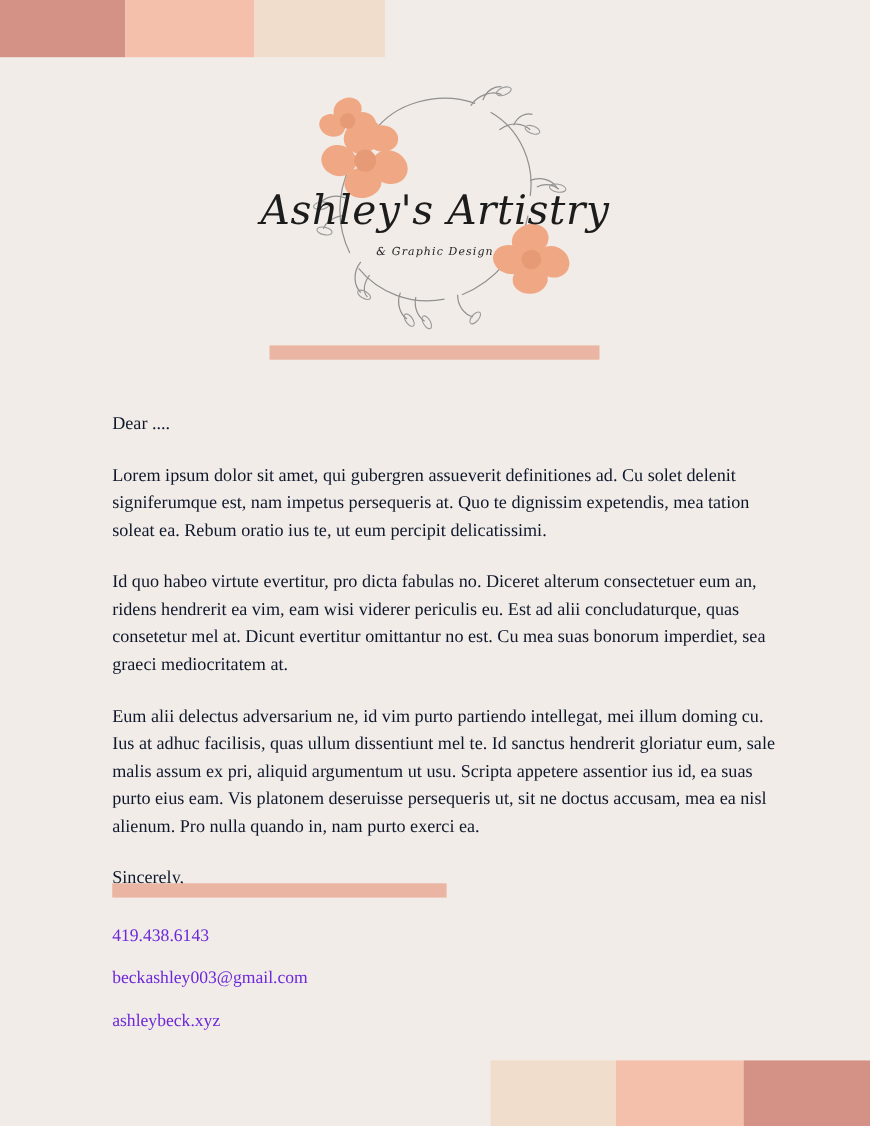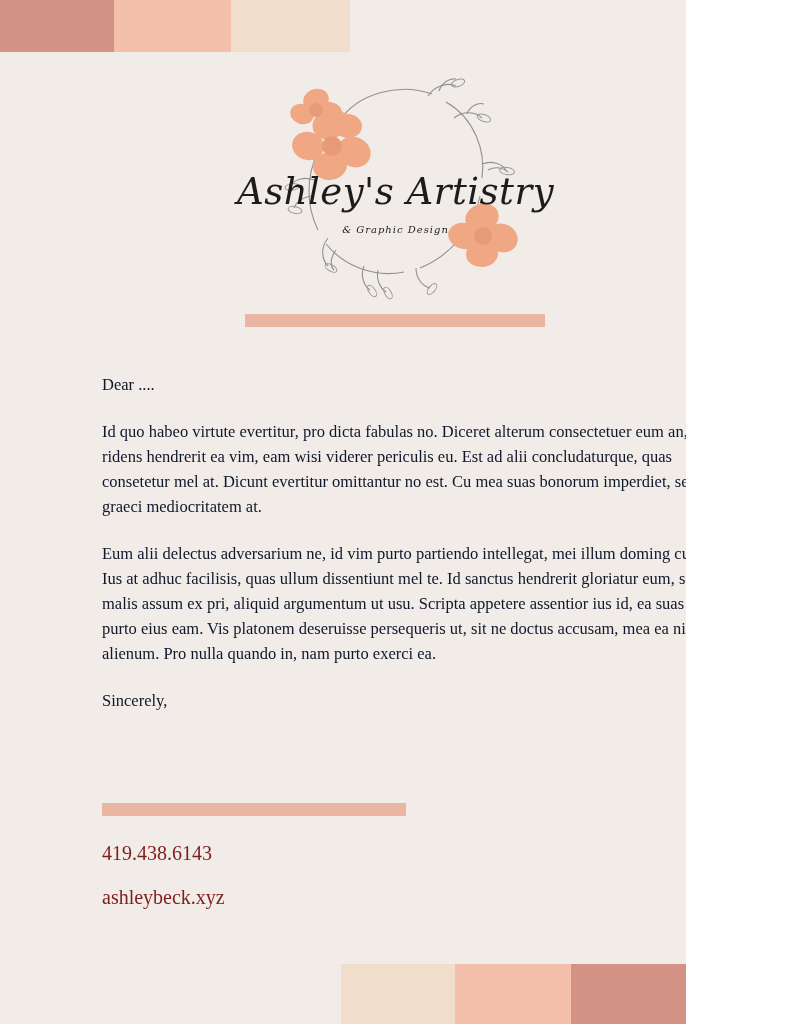--- a/index.html
+++ b/index.html
@@ -7,21 +7,21 @@
     padding: 0;
     background: #ffffff;
   }
   body {
     width: 791px;
     height: 1024px;
     font-family: "Liberation Serif", serif;
   }
   .page {
     position: relative;
-    width: 686px;
+    width: 791px;
     height: 1024px;
     background: #f1ece8;
     overflow: hidden;
     box-sizing: border-box;
   }
   
   .corner-top {
     position: absolute;
     top: 0;
     left: 0;
@@ -114,22 +114,22 @@
     height: 13px;
     background: #eab6a3;
   }
 
   .contact {
     position: absolute;
     left: 102px;
     top: 842px;
     width: 400px;
     font-family: "Liberation Serif", serif;
-    font-size: 20px;
-    color: #7f1d1d;
+    font-size: 16px;
+    color: #6d28d9;
   }
   .contact div { margin-bottom: 21px; }
 </style>
 </head>
 <body>
 
 <div class="page">
 
   <div class="corner-top">
     <div class="blk" style="width:114px;background:#d49287;"></div>
@@ -200,31 +200,33 @@
       </g>
     </svg>
     <div class="brand-name">Ashley's Artistry</div>
     <div class="brand-sub">&amp; Graphic Design</div>
   </div>
 
   <div class="rule-top"></div>
 
   <div class="letter">
     <p>Dear ....</p>
+    <p>Lorem ipsum dolor sit amet, qui gubergren assueverit definitiones ad. Cu solet delenit signiferumque est, nam impetus persequeris at. Quo te dignissim expetendis, mea tation soleat ea. Rebum oratio ius te, ut eum percipit delicatissimi.</p>
     <p>Id quo habeo virtute evertitur, pro dicta fabulas no. Diceret alterum consectetuer eum an, ridens hendrerit ea vim, eam wisi viderer periculis eu. Est ad alii concludaturque, quas consetetur mel at. Dicunt evertitur omittantur no est. Cu mea suas bonorum imperdiet, sea graeci mediocritatem at.</p>
     <p>Eum alii delectus adversarium ne, id vim purto partiendo intellegat, mei illum doming cu. Ius at adhuc facilisis, quas ullum dissentiunt mel te. Id sanctus hendrerit gloriatur eum, sale malis assum ex pri, aliquid argumentum ut usu. Scripta appetere assentior ius id, ea suas purto eius eam. Vis platonem deseruisse persequeris ut, sit ne doctus accusam, mea ea nisl alienum. Pro nulla quando in, nam purto exerci ea.</p>
     <p class="sign">
       <span class="sign-line">Sincerely,</span>
     </p>
   </div>
 
   <div class="rule-bottom"></div>
 
   <div class="contact">
     <div>419.438.6143</div>
+    <div>beckashley003@gmail.com</div>
     <div>ashleybeck.xyz</div>
   </div>
 
   <div class="corner-bottom">
     <div class="blk" style="width:114px;background:#f0ddcb;"></div>
     <div class="blk" style="width:116px;background:#f4c0ab;"></div>
     <div class="blk" style="width:115px;background:#d49287;"></div>
   </div>
 
 </div>

